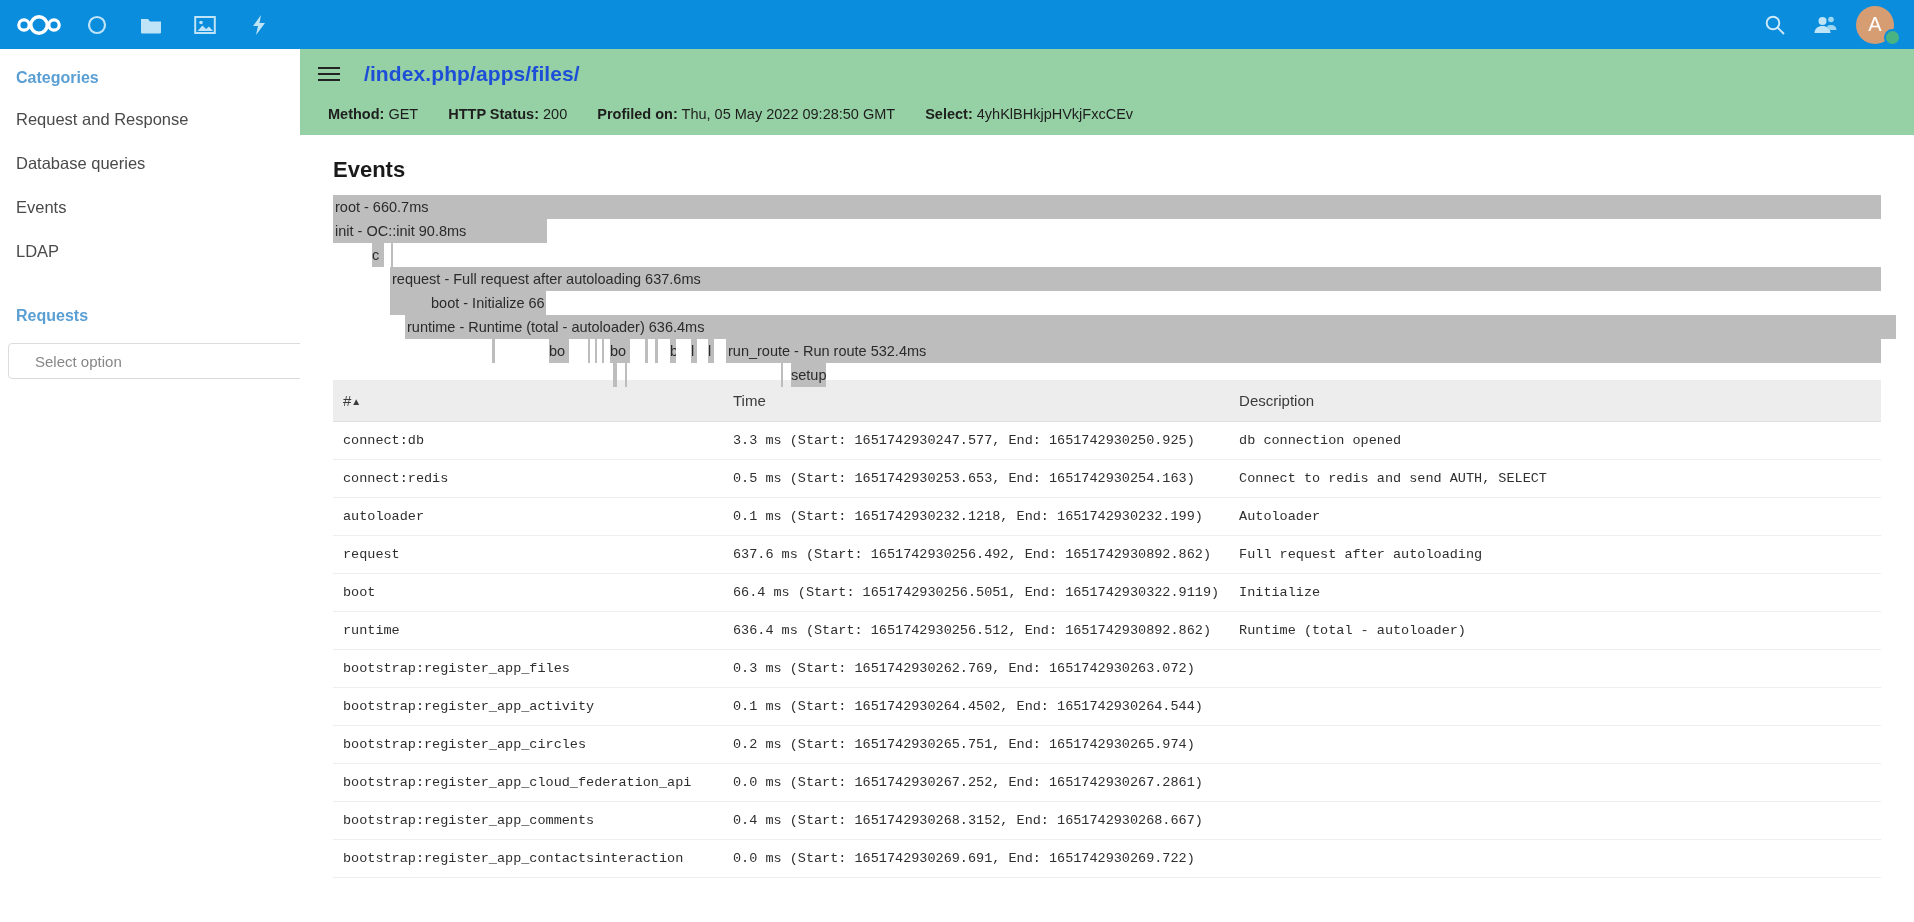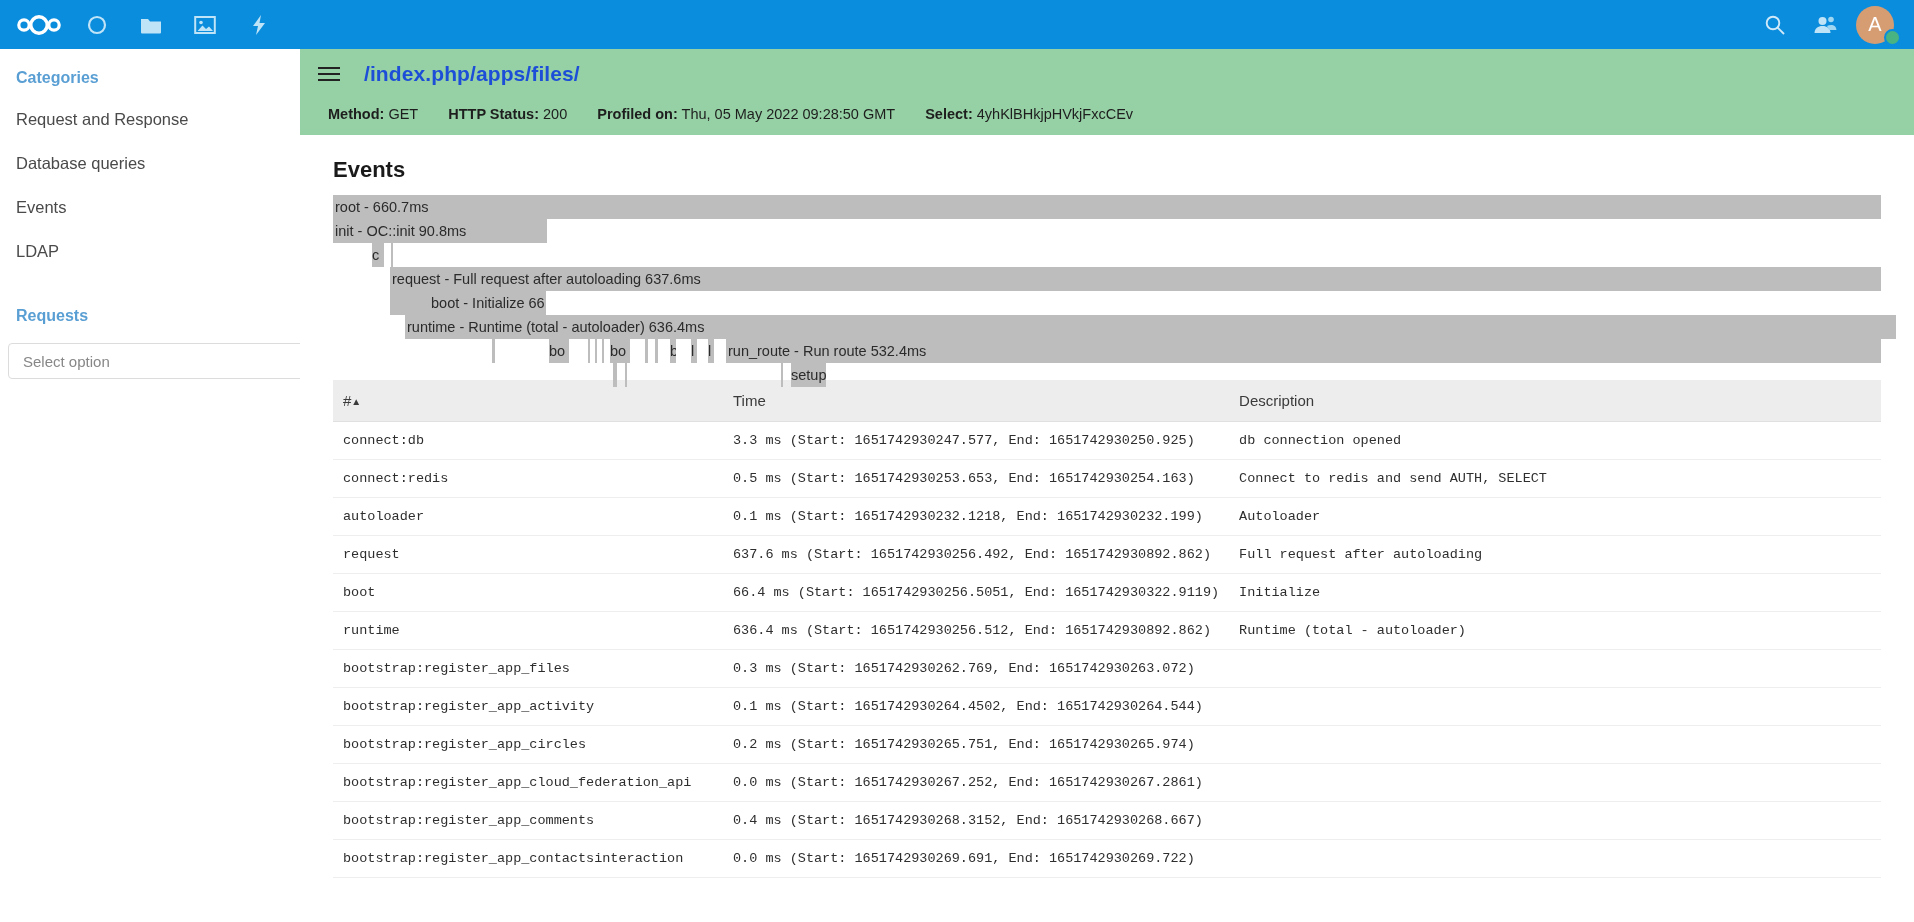--- a/index.html
+++ b/index.html
@@ -78,21 +78,21 @@
     cursor: pointer;
     line-height: 24px;
   }
   #requests-header { padding-top: 34px; }
   #select-option {
     margin: 8px 14px 0 8px;
     height: 36px;
     border: 1px solid #dcdcdc;
     border-radius: 4px;
     display: flex; align-items: center;
-    padding-left: 14px;
+    padding-left: 26px;
     color: #878787;
     font-size: 15px;
     cursor: pointer;
     background: #fff;
   }
 
   
   #green-header {
     position: absolute; top: 49px; left: 300px;
     width: 1614px; height: 86px;

